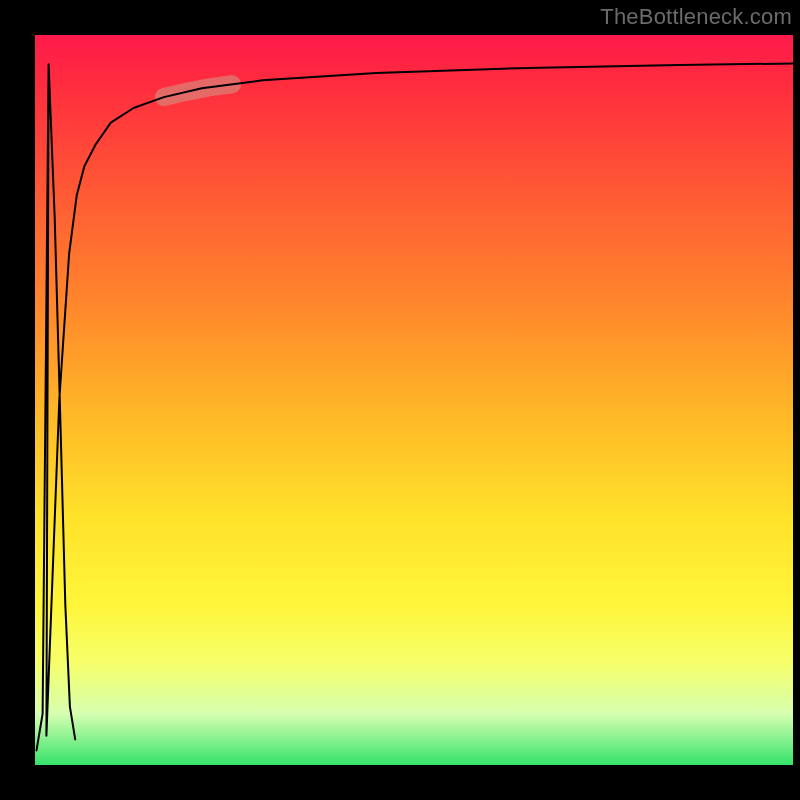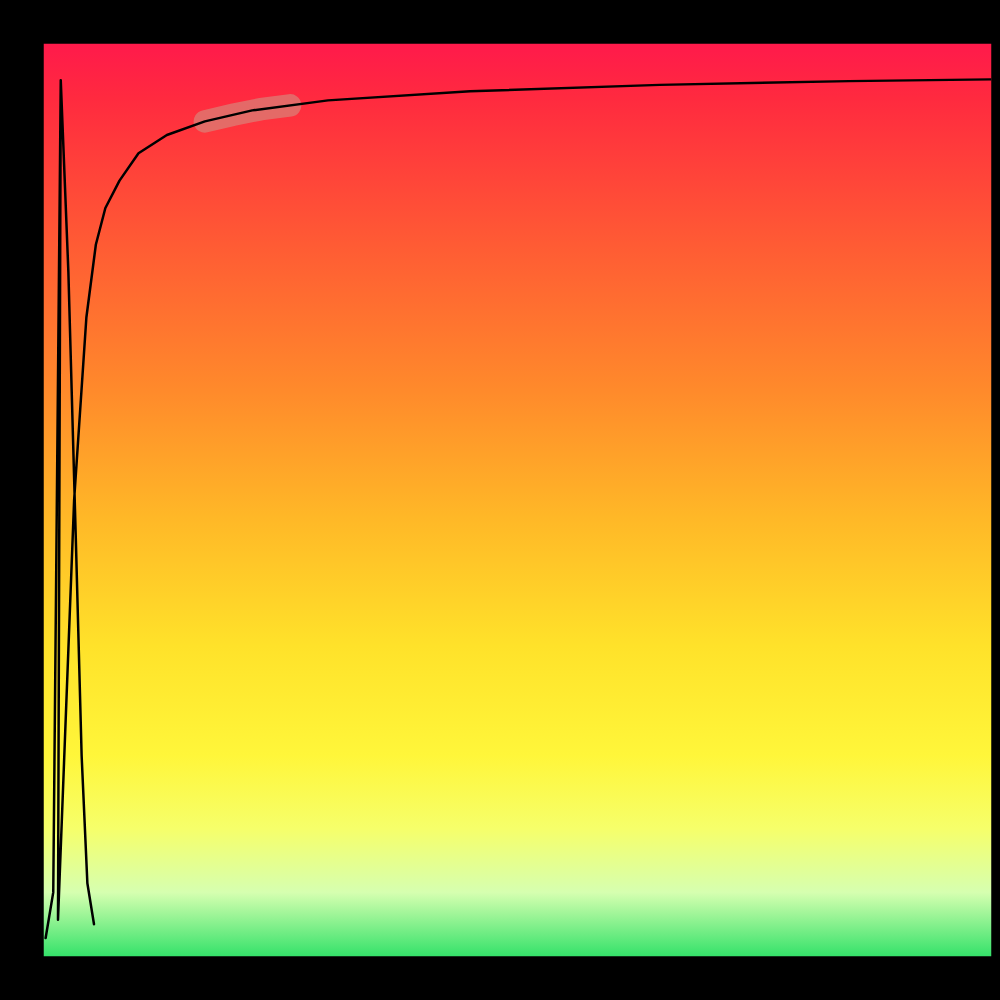--- a/index.html
+++ b/index.html
@@ -72,14 +72,15 @@
 
 <div class="frame">
 
   <div class="plot-area">
     <svg class="plot-svg" viewBox="0 0 758 730" preserveAspectRatio="none">
       <path class="highlight" d="M128.9,62.1 L151.4,56.8 L173.9,52.3 L197.1,49.3"></path>
       <path class="curve" d="M1.5,715.4 L7.6,678.9 L13.6,29.2 L11.4,700.8 L24.3,365.0 L34.1,219.0 L41.7,160.6 L49.3,131.4 L60.6,109.5 L75.8,87.6 L98.5,73.0 L128.9,62.1 L166.8,53.3 L227.4,45.3 L341.1,38.0 L492.7,32.9 L644.3,29.9 L758.0,28.5 M13.6,29.2 L19.7,182.5 L25.8,401.5 L30.3,569.4 L34.9,671.6 L40.2,704.4"></path>
     </svg>
   </div>
 
+  <div class="watermark">TheBottleneck.com</div>
 
 </div>
 
 </body></html>

